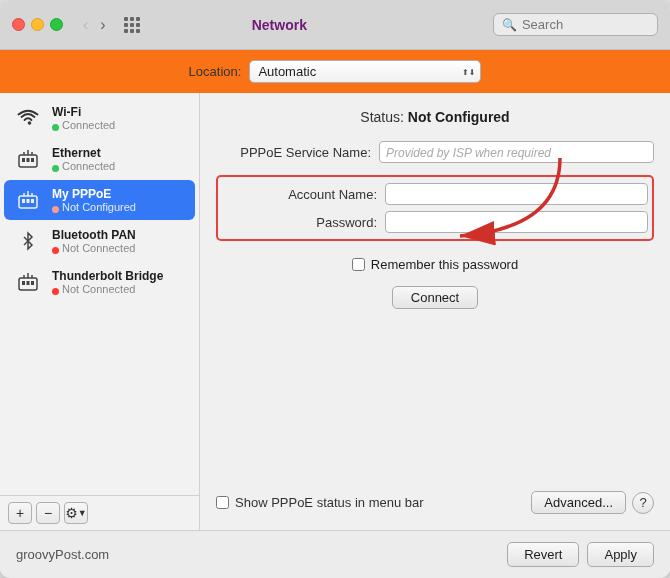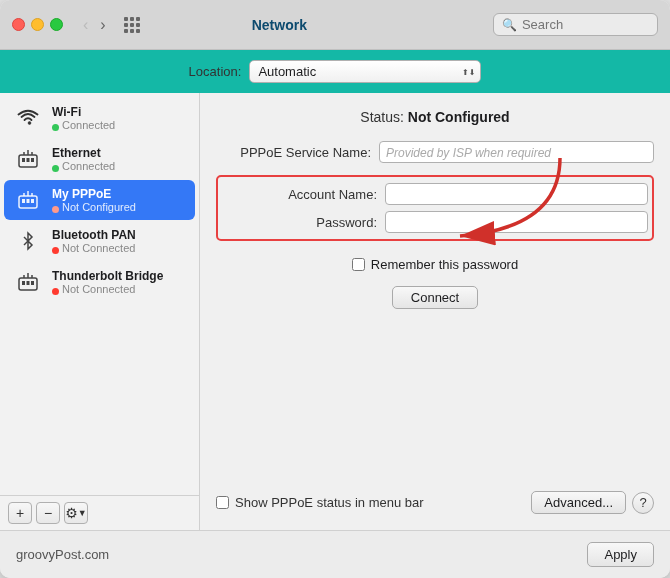--- a/index.html
+++ b/index.html
@@ -79,21 +79,21 @@
     .grid-dot {
       width: 4px;
       height: 4px;
       border-radius: 1px;
       background: #666;
     }
 
     .titlebar-title {
       font-size: 14px;
       font-weight: 600;
-      color: #0c4a6e;
+      color: #701a75;
       flex: 1;
       text-align: center;
       margin-right: 80px;
     }
 
     .search-bar {
       display: flex;
       align-items: center;
       background: rgba(255,255,255,0.5);
       border: 1px solid #b0b0b0;
@@ -110,21 +110,21 @@
       color: #333;
       width: 120px;
     }
     .search-icon-svg {
       color: #999;
       font-size: 12px;
     }
 
     
     .location-bar {
-      background: #14b8a6;
+      background: #f97316;
       padding: 10px 0;
       display: flex;
       align-items: center;
       justify-content: center;
       gap: 8px;
       flex-shrink: 0;
     }
 
     .location-label {
       font-size: 13px;
@@ -636,16 +636,17 @@
             <button class="help-btn">?</button>
           </div>
         </div>
       </div>
     </div>
   </div>
 
   <div class="footer">
     <span class="footer-watermark">groovyPost.com</span>
     <div class="footer-buttons">
+      <button class="footer-btn">Revert</button>
       <button class="footer-btn">Apply</button>
     </div>
   </div>
 </div>
 
 </body></html>

